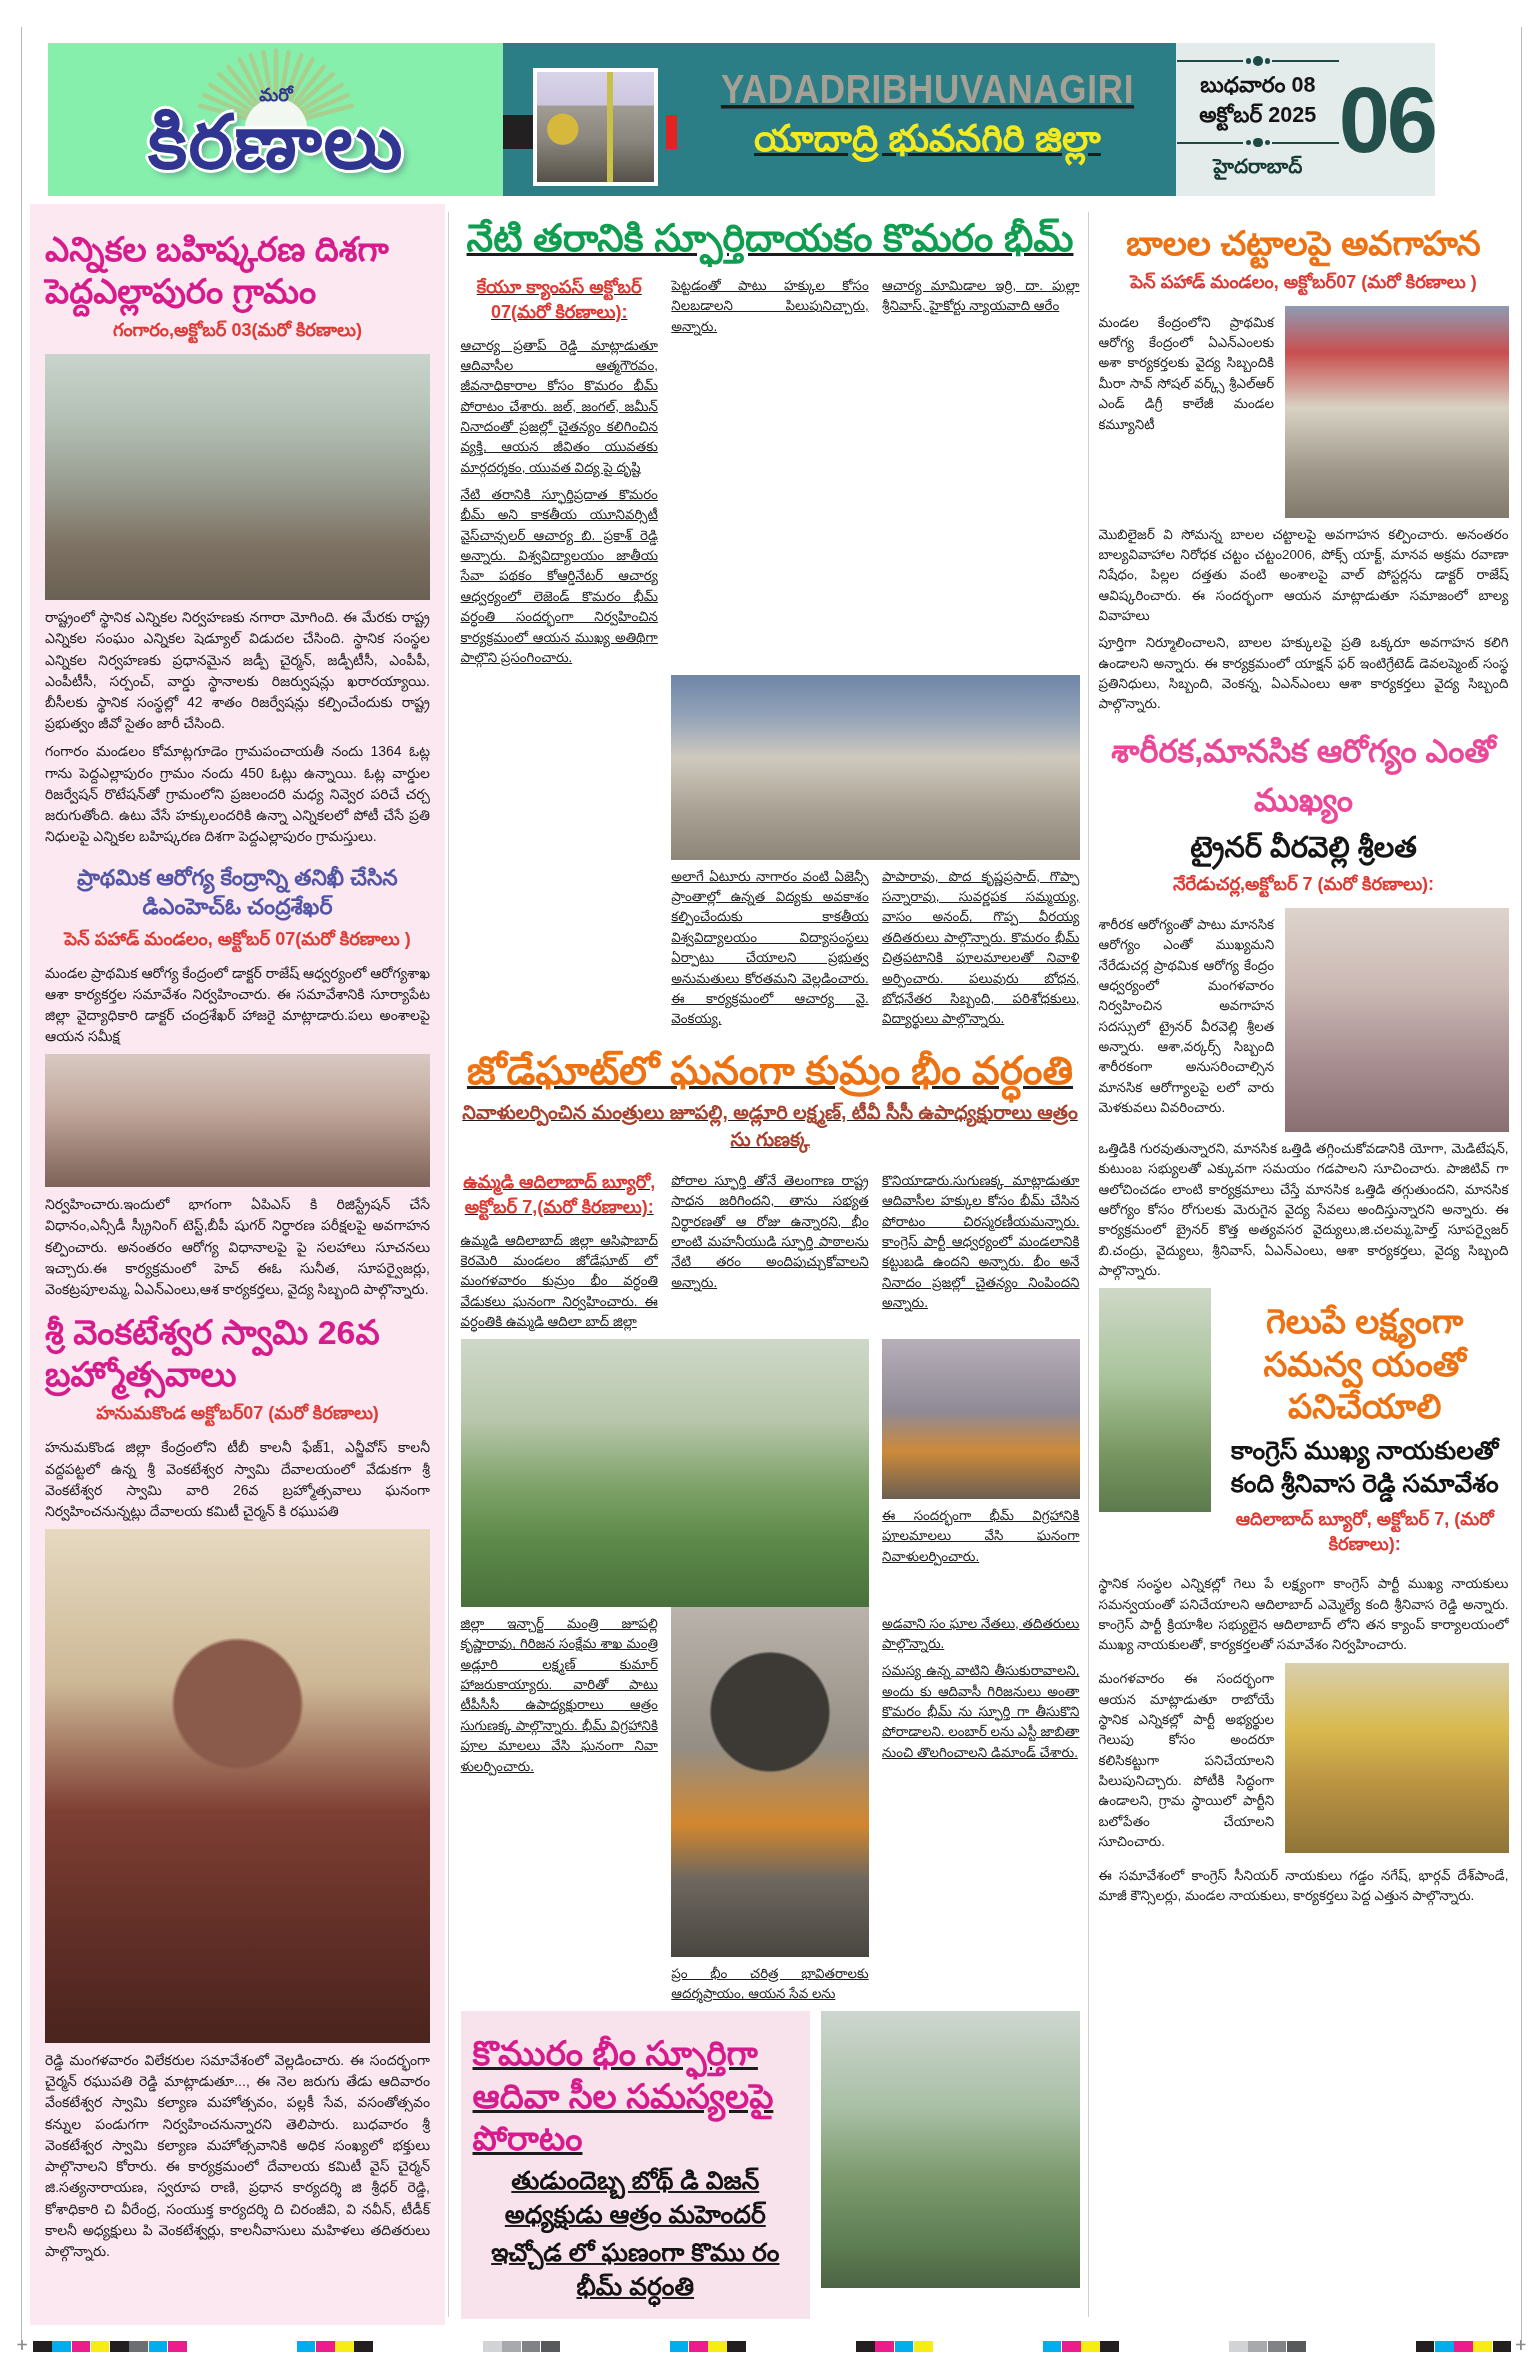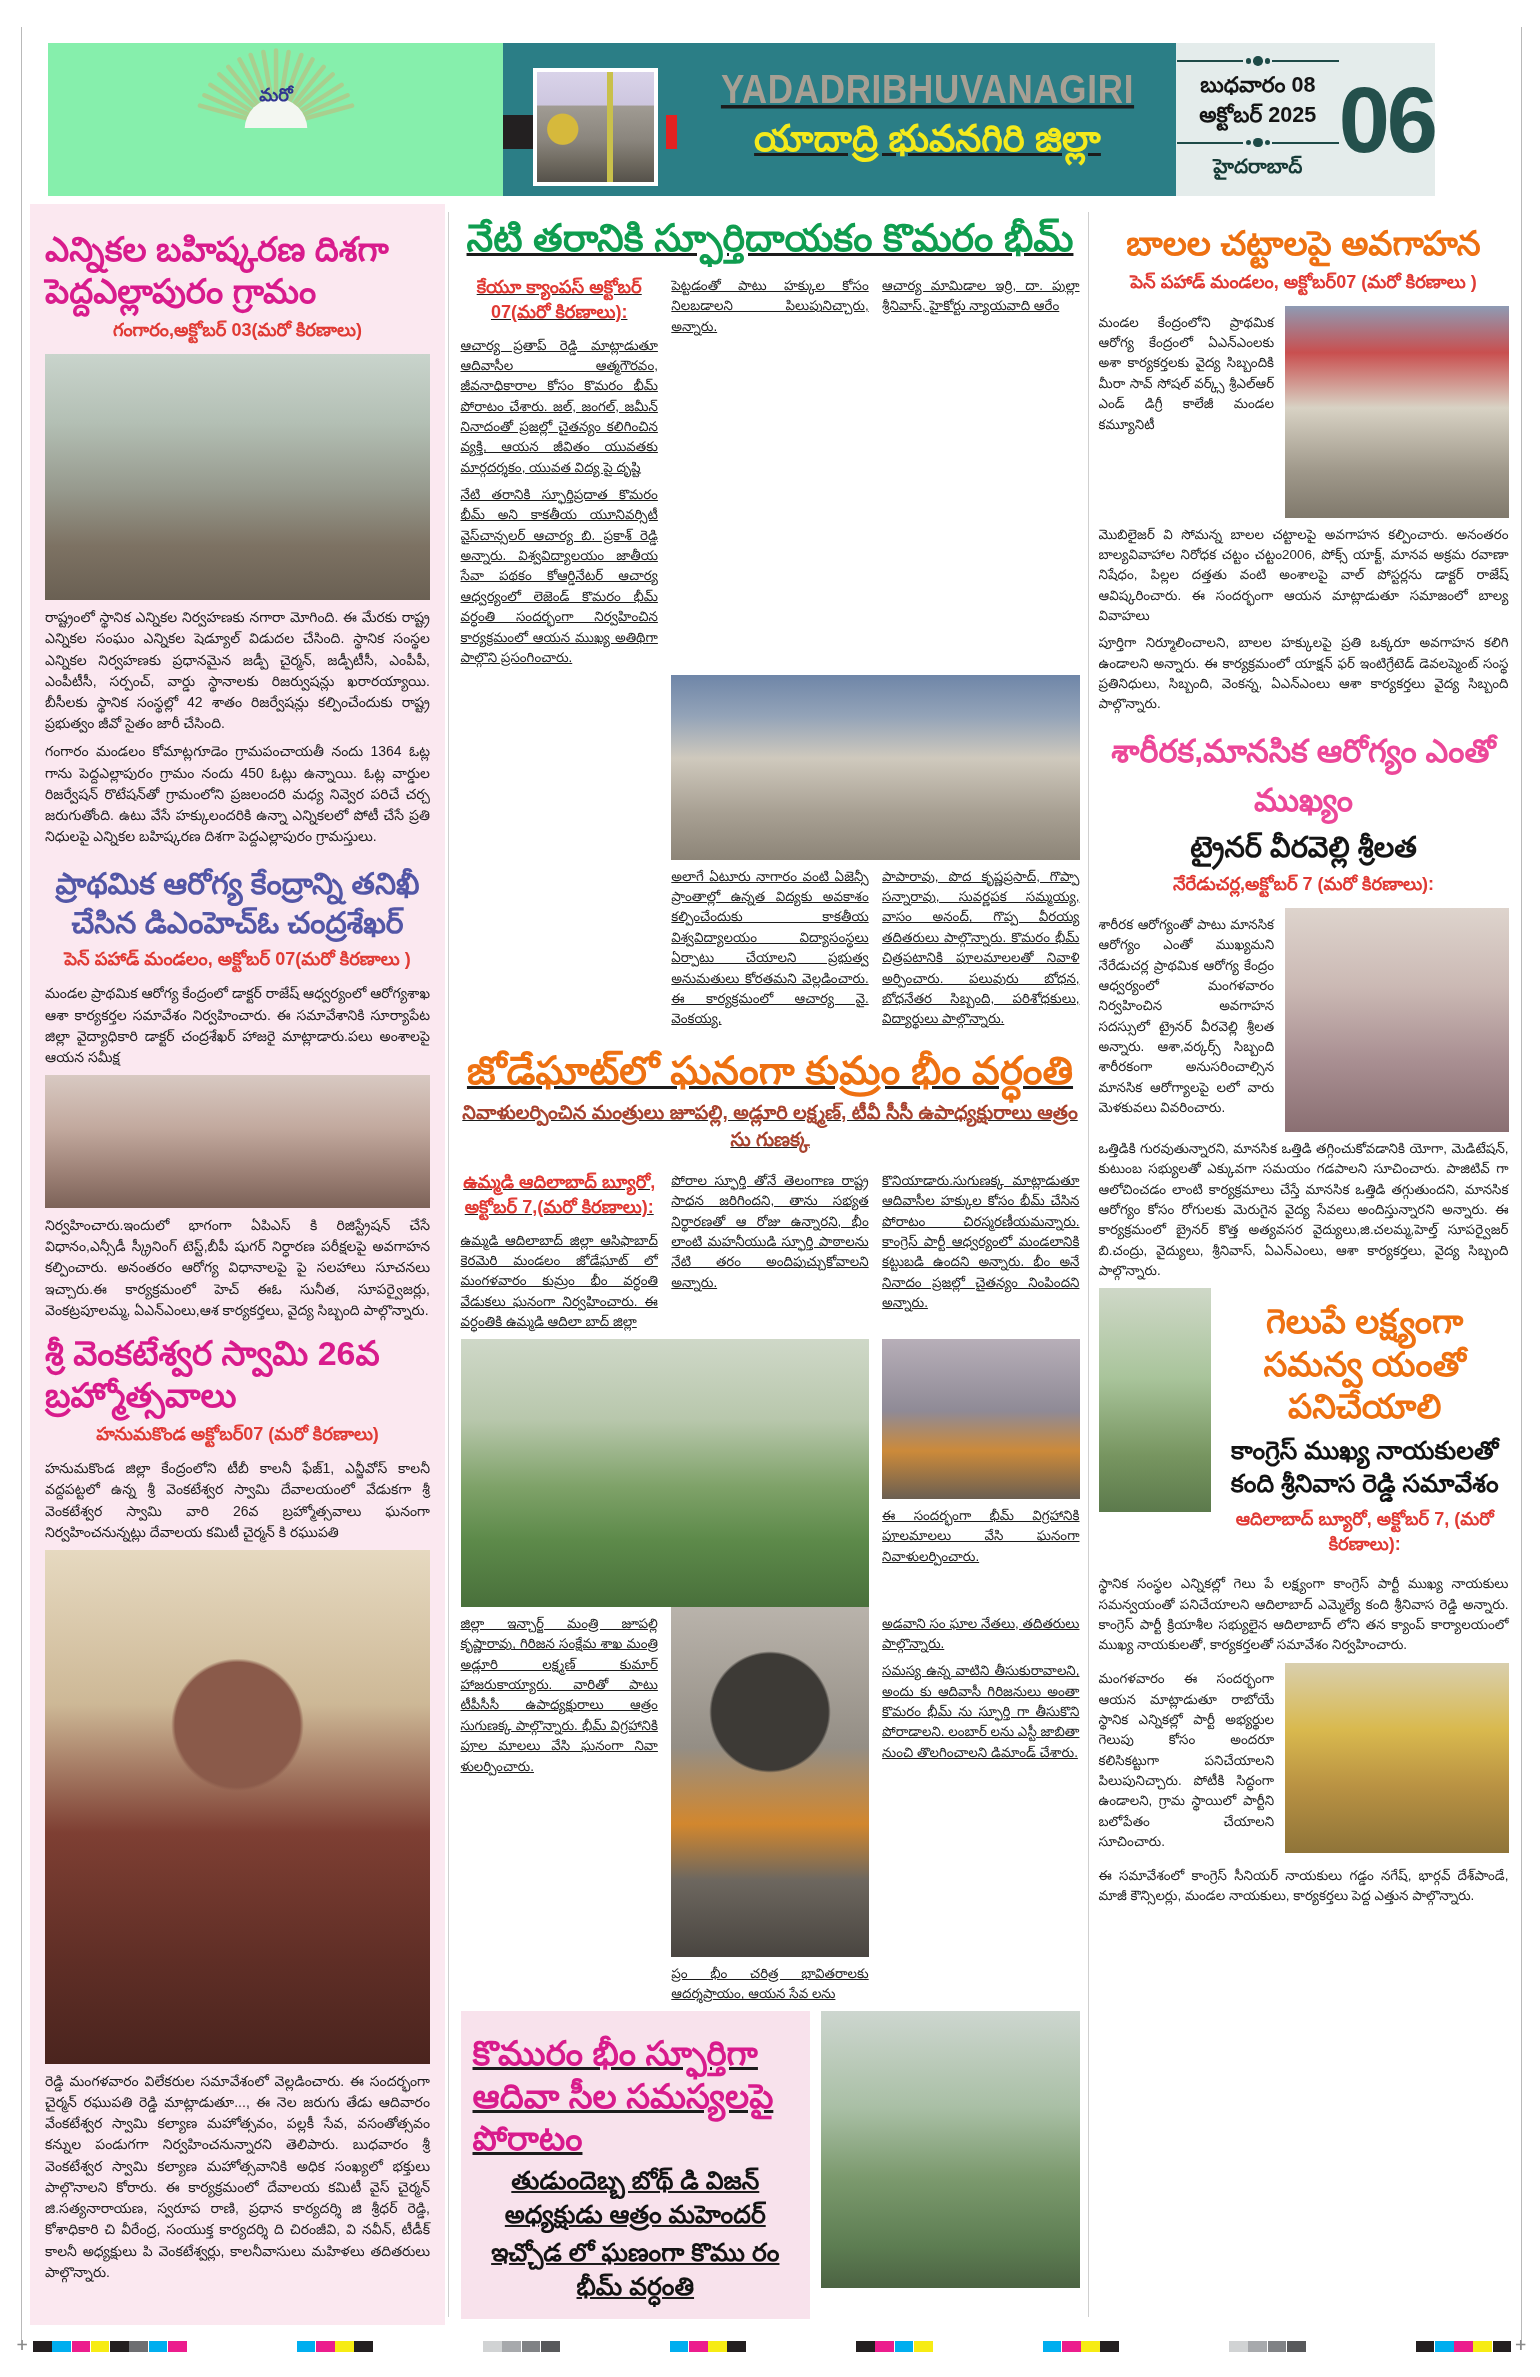--- a/index.html
+++ b/index.html
@@ -42,21 +42,21 @@
   
   .sep{position:absolute;top:212px;bottom:60px;width:0.7px;background:#cfcfcf;}
   .sep.s1{left:448px;} .sep.s2{left:1088px;}
   .col{position:absolute;top:204px;box-sizing:border-box;overflow:hidden;}
   .col-left{left:30px;width:415px;height:2121px;background:#fbe8f0;padding:13.4px 15px;}
   .col-mid{left:456px;width:628px;height:2121px;padding:6px 4.5px;text-decoration:underline;}
   .col-right{left:1094px;width:419px;height:2121px;padding:6px 4.5px;}
 
   h1,h2,h3{margin:0;font-weight:800;}
   .h-magenta{color:#d81b8c;font-size:34px;line-height:1.25;margin:10.4px 0 4.5px;}
-  .h-indigo{color:#5356a6;font-size:30px;line-height:1.3;text-align:center;margin:16.4px 0 4.5px;}
+  .h-indigo{color:#5356a6;font-size:22px;line-height:1.3;text-align:center;margin:16.4px 0 4.5px;}
   .h-green{color:#0f9d4f;font-size:38px;line-height:1.2;text-align:center;margin:6px 0 7.5px;}
   .h-orange{color:#ee7112;font-size:39px;line-height:1.2;text-align:center;margin:12px 0 6px;}
   .h-orange.sm{font-size:34px;line-height:1.25;}
   .h-crimson{color:#ec4899;font-size:32px;line-height:1.55;text-align:center;margin:12px 0 1.5px;}
   .h-black{color:#161616;font-size:29px;line-height:1.3;text-align:center;margin:3px 0;}
   .sub-maroon{color:#a8432f;font-size:19.4px;font-weight:700;text-align:center;margin:1.5px 0 9px;}
   .sub-black{color:#141414;font-size:25px;font-weight:700;text-align:center;line-height:1.35;margin:4.5px 0;}
   .dateline{color:#e03a34;font-size:18px;font-weight:700;text-align:center;margin:7.5px 0 9px;}
   p.body{font-size:13.4px;line-height:1.52;margin:6.7px 0;text-align:justify;color:#1c1c1c;}
   .col-left p.body{font-size:14px;}
@@ -113,20 +113,21 @@
           <line x1="130" y1="108" x2="81" y2="18"></line>
         <line x1="130" y1="108" x2="179" y2="18"></line>
           <line x1="130" y1="108" x2="54" y2="38"></line>
         <line x1="130" y1="108" x2="206" y2="38"></line>
           <line x1="130" y1="108" x2="34" y2="66"></line>
         <line x1="130" y1="108" x2="226" y2="66"></line>
       </g>
       <circle cx="130" cy="112" r="42" fill="#f3f7f1"></circle>
     </svg>
     <div class="tagline">మరో</div>
+    <div class="m-title">కిరణాలు</div>
   </div>
 
   <div class="m-teal">
     <div class="black-mark"></div>
     <div class="temple">
       <div class="temple-img"></div>
     </div>
     <div class="red-mark"></div>
     <div class="ed-text">
       <div class="ed-en">YADADRIBHUVANAGIRI</div>

